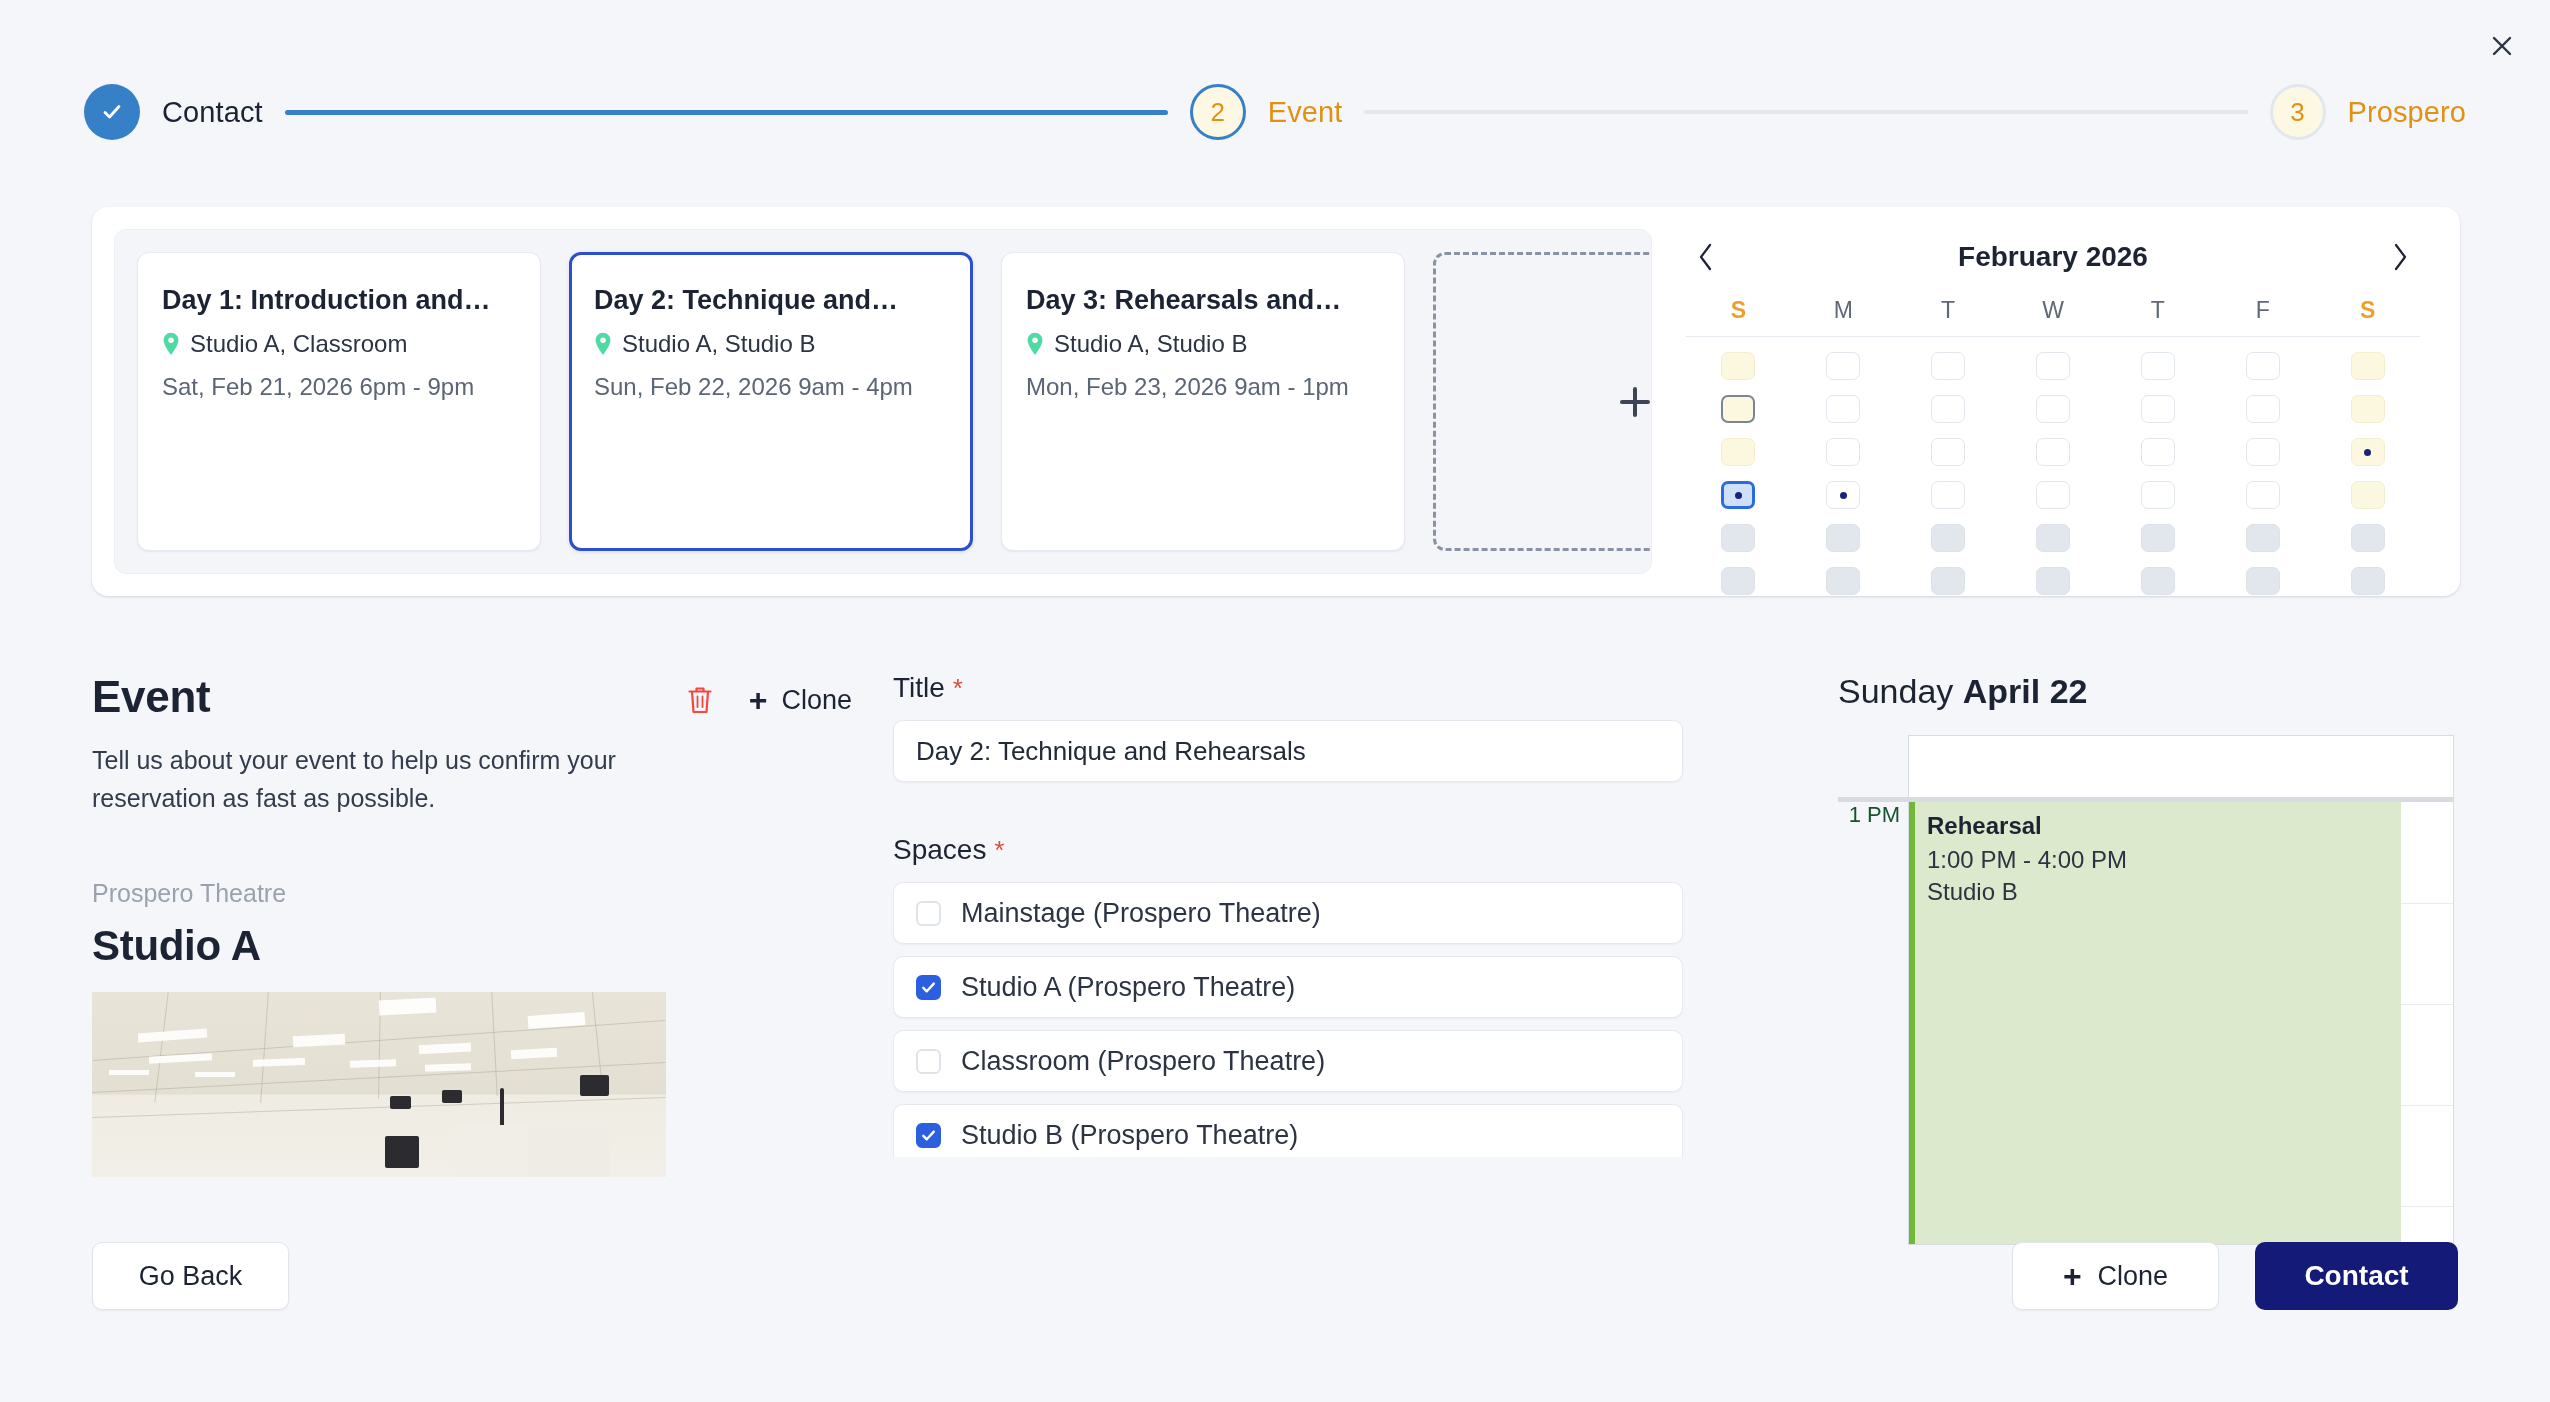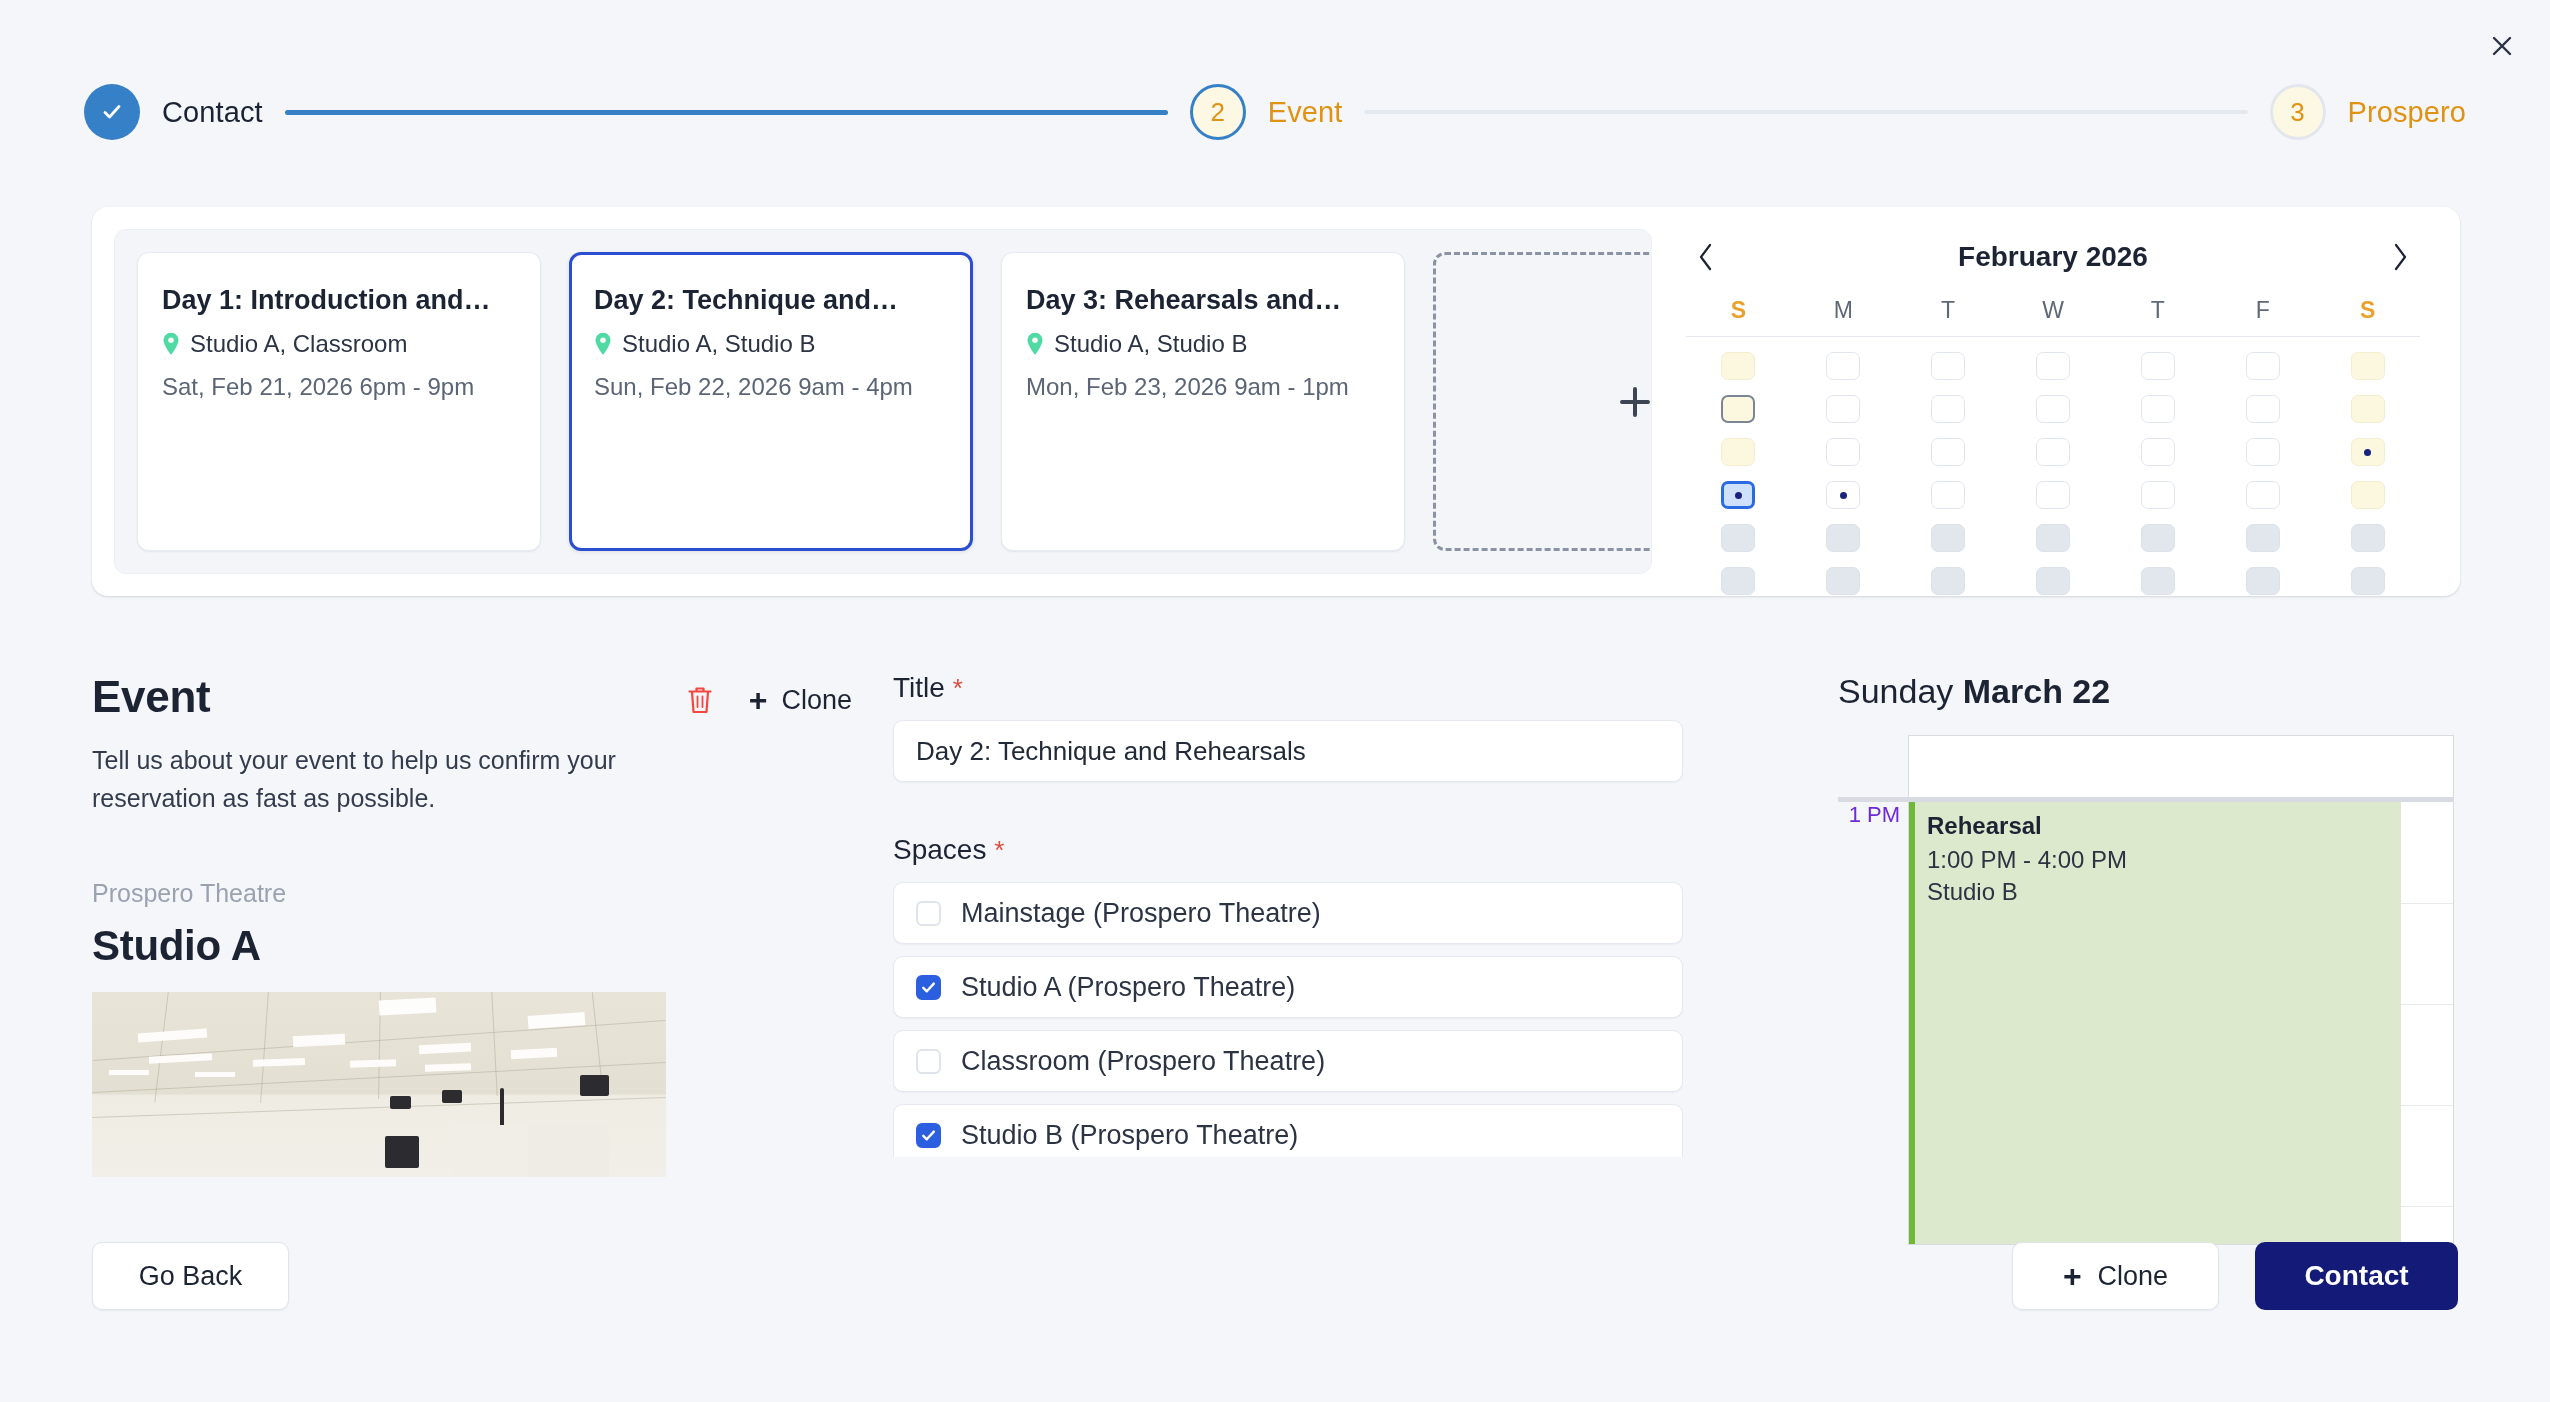--- a/index.html
+++ b/index.html
@@ -205,21 +205,21 @@
     background: #ffffff; border: 1px solid #d7dce3; border-bottom: none;
   }
   .daycal-sep { position: absolute; left: 0; right: 4px; top: 62px; height: 5px; background: #d8dce2; }
   .daycal-body {
     position: absolute; left: 70px; right: 4px; top: 67px; bottom: 0;
     background: #ffffff; border: 1px solid #d7dce3; border-top: none;
     overflow: hidden;
   }
   .hour-line { position: absolute; left: 0; right: 0; height: 1px; background: #e8eaee; }
   .time-gutter { position: absolute; left: 0; top: 67px; width: 62px; text-align: right; }
-  .time-label { font-size: 22px; color: #6d28d9; }
+  .time-label { font-size: 22px; color: #14532d; }
   .event-block {
     position: absolute; left: 0; top: 0; width: 492px; height: 100%;
     background: #dde9cd; border-left: 6px solid #6fb83a;
     padding: 10px 12px 0 12px;
   }
   .eb-title { font-size: 24px; font-weight: 700; color: #1c2434; margin-bottom: 4px; }
   .eb-line  { font-size: 24px; color: #2c3444; line-height: 1.32; }
 
   
   .bottom-actions { position: absolute; right: 92px; top: 1242px; display: flex; gap: 36px; }
@@ -584,21 +584,21 @@
             </svg>
           </div>
           <span class="space-row-label">Studio B (Prospero Theatre)</span>
         </div>
       </div>
   </div>
 </div>
 
 <div class="col-right">
   <div class="day-head">
-    <span>Sunday </span><b>March 22</b>
+    <span>Sunday </span><b>April 22</b>
   </div>
 
   <div class="daycal">
     <div class="daycal-allday"></div>
     <div class="daycal-sep"></div>
     <div class="time-gutter">
       <div class="time-label">1 PM</div>
     </div>
     <div class="daycal-body">
       <div class="hour-line" style="top:101px"></div>

